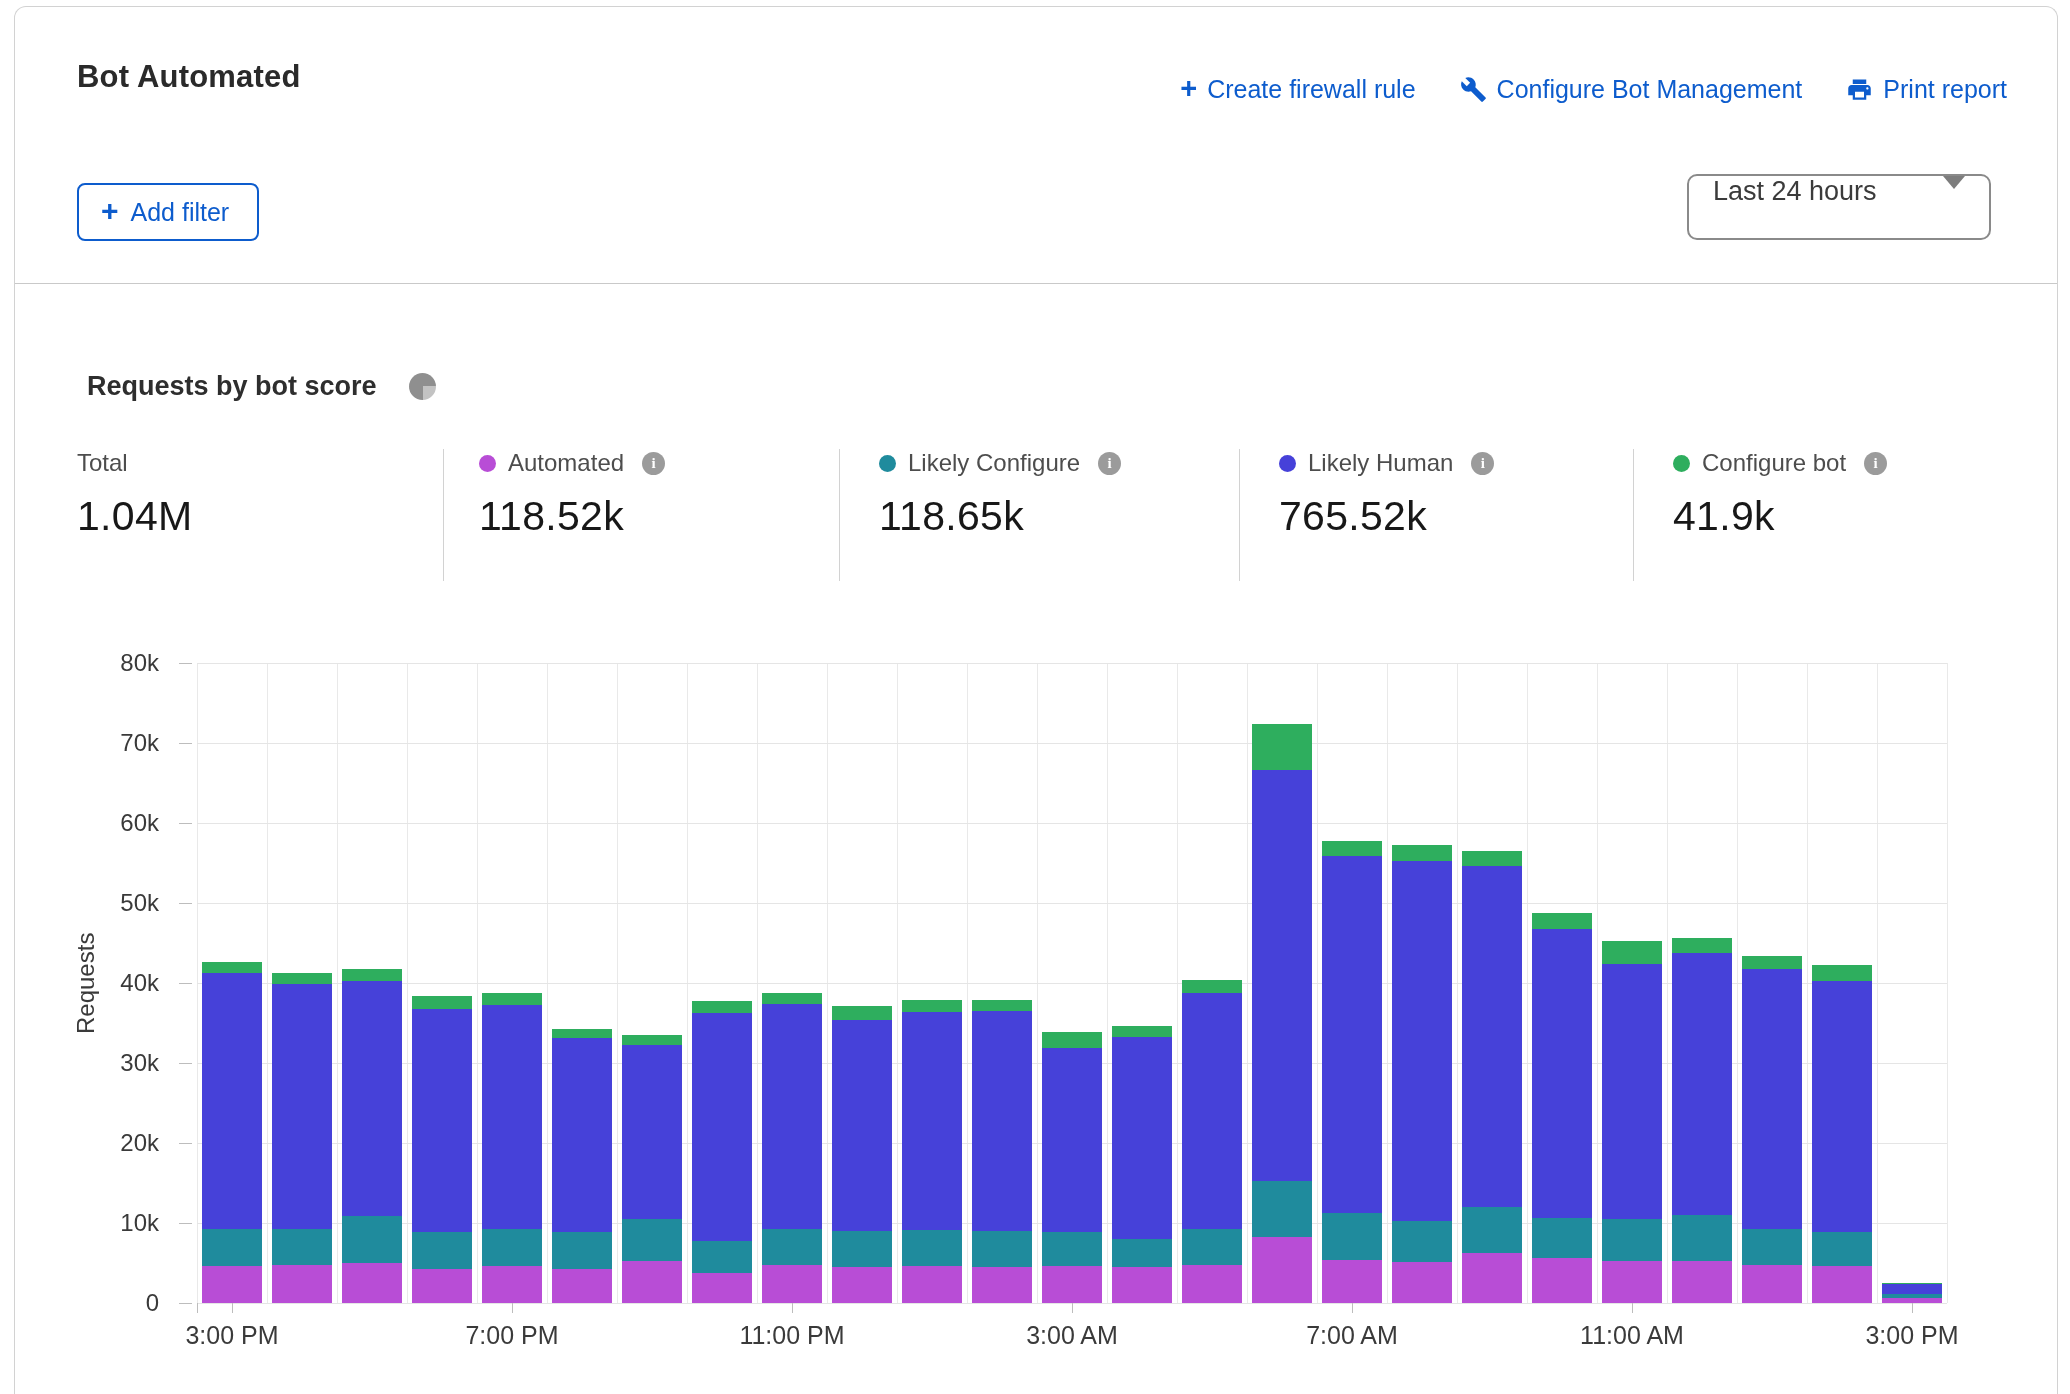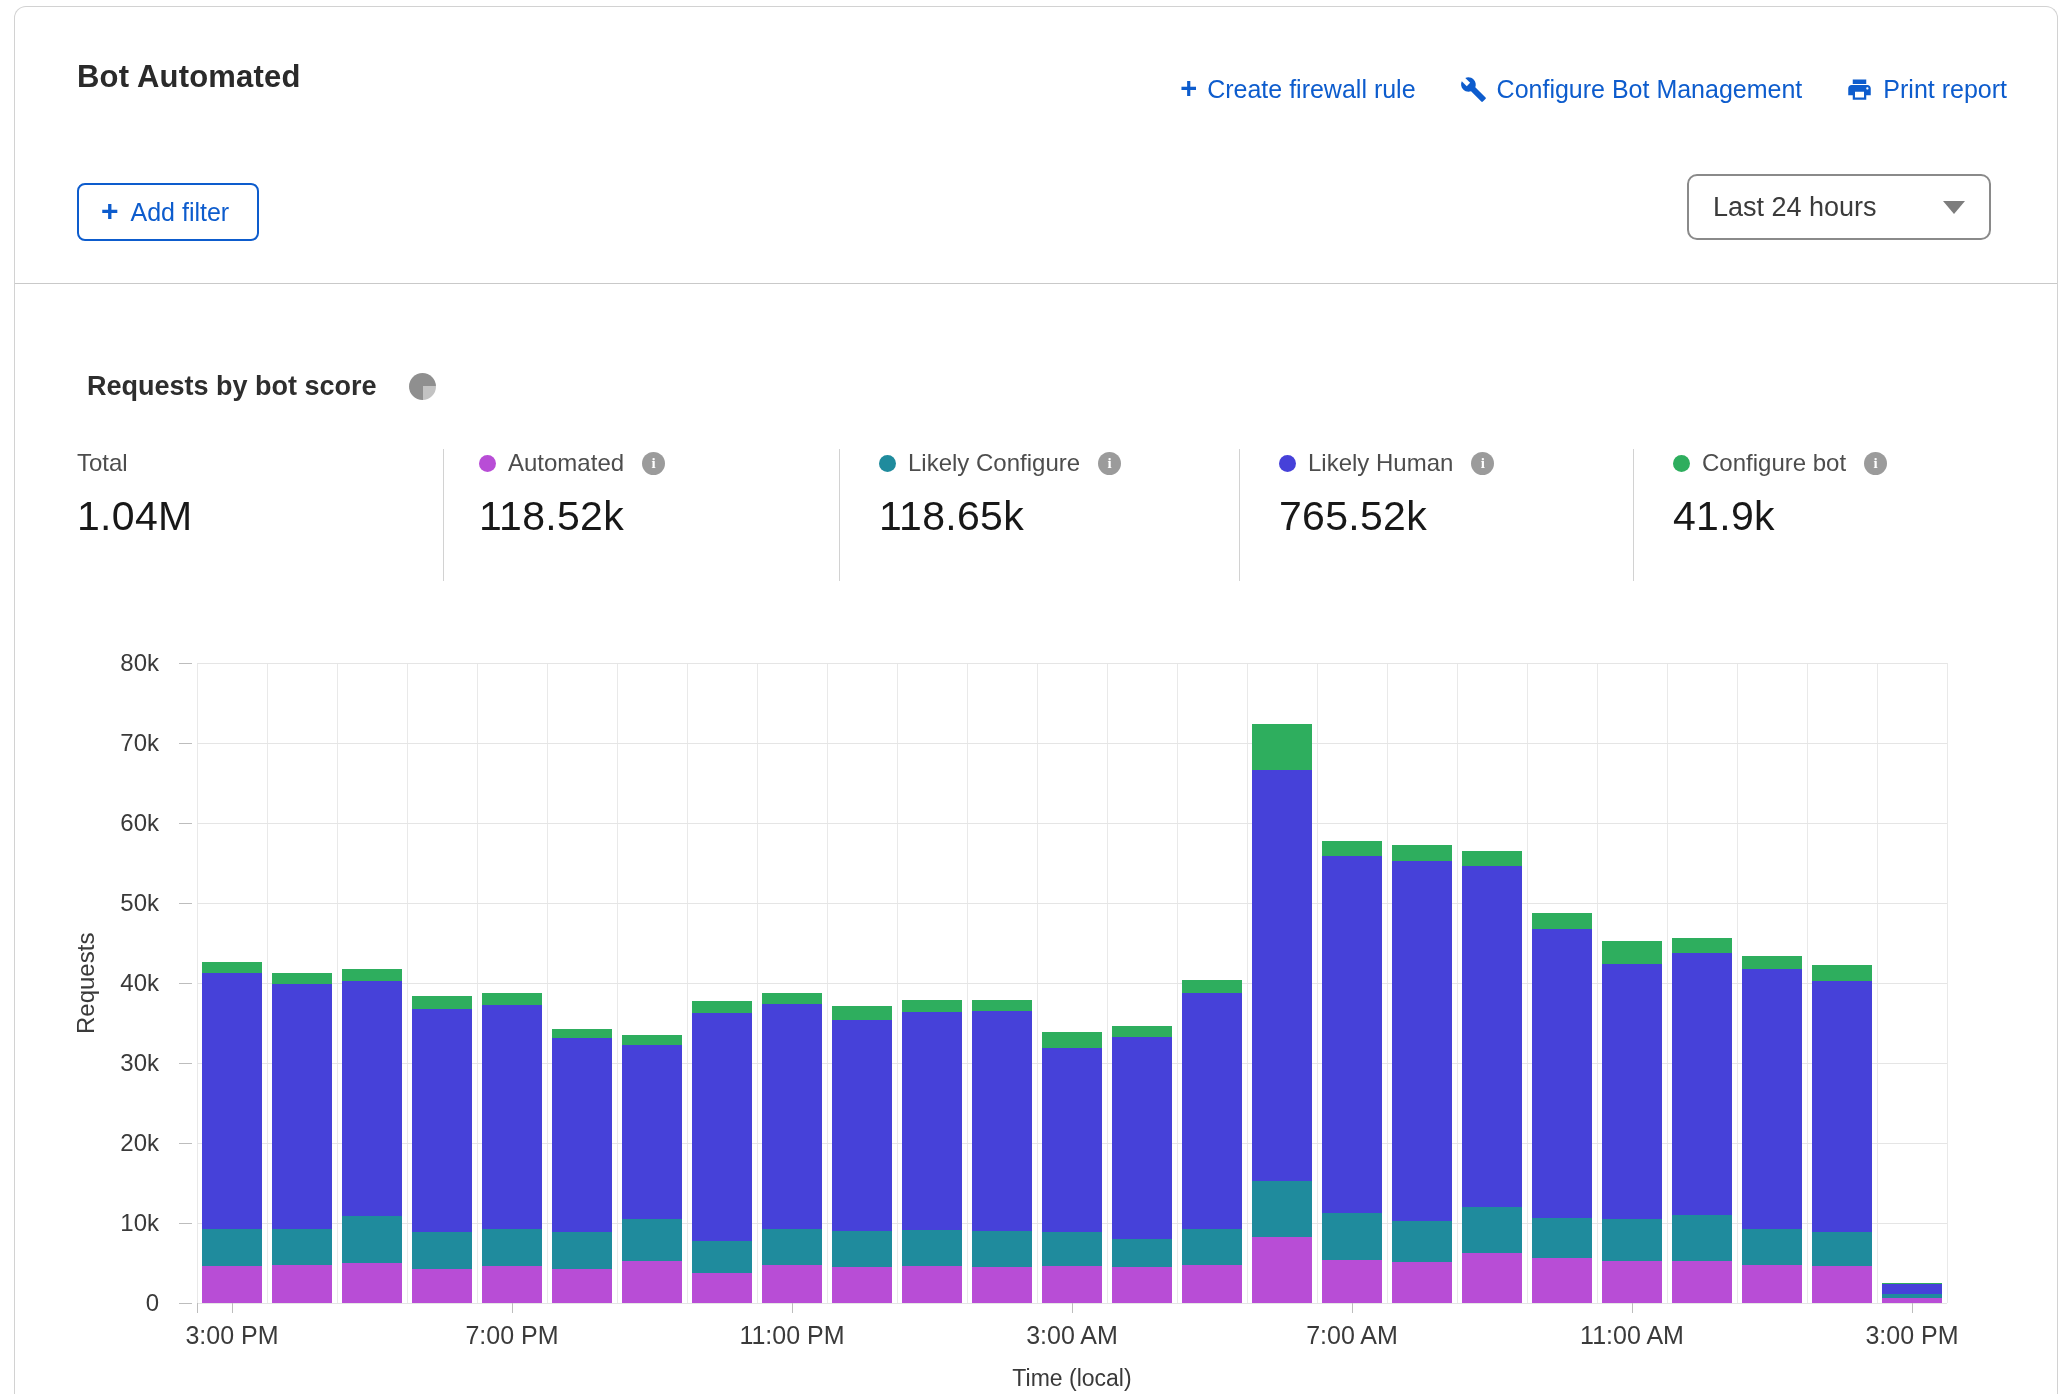--- a/index.html
+++ b/index.html
@@ -11,21 +11,21 @@
   .page-title{position:absolute;left:62px;top:52px;margin:0;font-size:31px;font-weight:700;color:#2a2a2a;letter-spacing:.2px;}
   .actions{position:absolute;right:50px;top:68px;display:flex;align-items:center;gap:44px;}
   .action-link{display:flex;align-items:center;gap:10px;color:#0d5ccd;font-size:25px;text-decoration:none;cursor:pointer;white-space:nowrap;}
   .plus-glyph{font-size:29px;font-weight:700;line-height:1;position:relative;top:-1px;}
   .action-link svg{width:27px;height:27px;fill:#0d5ccd;}
   .add-filter{position:absolute;left:62px;top:176px;height:58px;padding:0 28px 0 22px;
               background:#fff;border:2px solid #0d5ccd;border-radius:8px;color:#0d5ccd;
               font-size:25px;font-family:inherit;display:flex;align-items:center;gap:12px;cursor:pointer;}
   .add-filter .plus-glyph{font-size:30px;}
   .select{position:absolute;left:1672px;top:167px;width:304px;height:66px;border:2px solid #8a8a8a;
-          border-radius:10px;background:#fff;display:flex;align-items:center;
+          border-radius:10px;background:#fff;display:flex;
           padding:0 24px;box-sizing:border-box;font-size:27px;color:#3b3b3b;cursor:pointer;}
   .select .chevron{margin-left:auto;width:0;height:0;border-left:11px solid transparent;
                    border-right:11px solid transparent;border-top:13px solid #7d7d7d;}
   .hdivider{position:absolute;left:0;top:276px;width:100%;height:1px;background:#c9c9c9;}
   
   .section-row{position:absolute;left:62px;top:354px;display:flex;align-items:center;gap:22px;}
   .section-title{margin:10px;font-size:27px;font-weight:700;color:#2e2e2e;}
   .pie-icon{width:27px;height:27px;border-radius:50%;
             background:conic-gradient(from 180deg,#8f8f8f 0 270deg,#c3c3c3 270deg 360deg);}
   
@@ -358,15 +358,14 @@
       <div class="xlab" style="left: 595px;">11:00 PM</div>
       <div class="xtick" style="left: 875px;"></div>
       <div class="xlab" style="left: 875px;">3:00 AM</div>
       <div class="xtick" style="left: 1155px;"></div>
       <div class="xlab" style="left: 1155px;">7:00 AM</div>
       <div class="xtick" style="left: 1435px;"></div>
       <div class="xlab" style="left: 1435px;">11:00 AM</div>
       <div class="xtick" style="left: 1715px;"></div>
       <div class="xlab" style="left: 1715px;">3:00 PM</div>
     </div>
-  <div class="x-axis-title">Time (local)</div>
 
 </div>
 
 </body></html>

